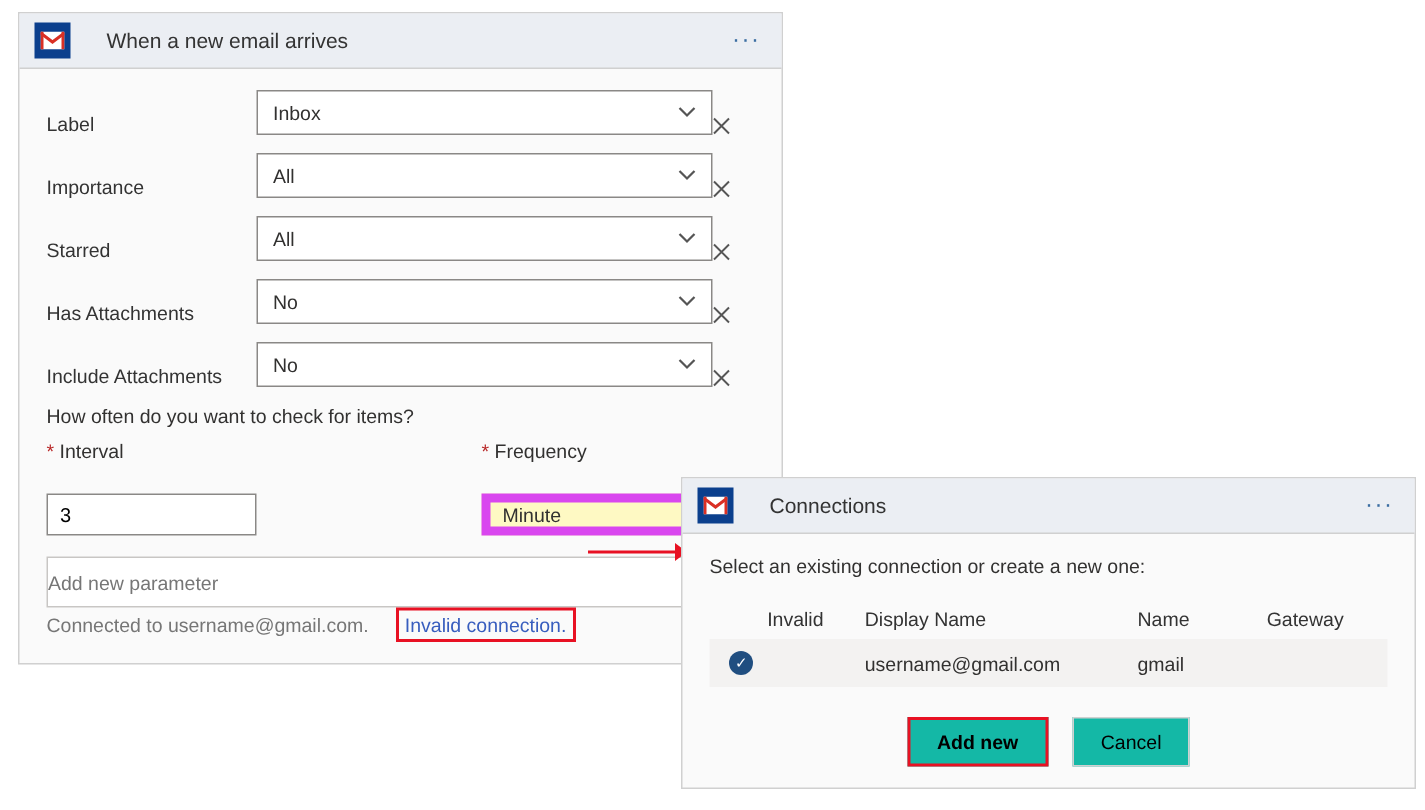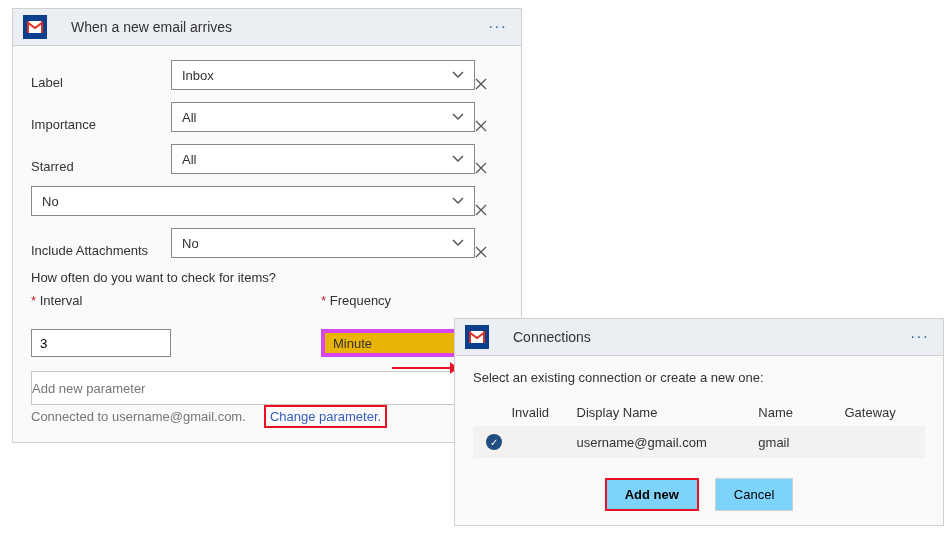--- a/index.html
+++ b/index.html
@@ -108,24 +108,24 @@
       color: #b82727;
     }
     .text-input {
       border: 1px solid #8a8886;
       height: 28px;
       padding: 0 8px;
       background: #fff;
       width: 140px;
     }
     .freq-select {
-      border: 4px solid #d946ef;
+      border: 6px solid #d946ef;
       height: 28px;
       padding: 0 8px;
-      background: #eab308;
+      background: #fef9c3;
       width: 160px;
       display: flex;
       align-items: center;
       justify-content: space-between;
       cursor: pointer;
     }
     .param-box {
       border: 1px solid #c8c6c4;
       height: 34px;
       display: flex;
@@ -194,21 +194,21 @@
     }
     .btn-row {
       display: flex;
       justify-content: center;
       gap: 16px;
       margin-top: 20px;
     }
     .btn {
       padding: 7px 18px;
       border: 1px solid #d0d0d0;
-      background: #7dd3fc;
+      background: #14b8a6;
       cursor: pointer;
       font-size: 13px;
     }
     .btn-addnew {
       border: 2px solid #e81123;
       font-weight: 600;
     }
     .chevron svg, .clear-x svg { display: block; }
   </style>
 </head>
@@ -270,20 +270,21 @@
             </svg>
           </span>
       </div>
       <div class="clear-x">
           <svg width="12" height="12">
             <path d="M1 1 L11 11 M11 1 L1 11" stroke="#555" stroke-width="1.3"></path>
           </svg>
         </div>
     </div>
     <div class="form-row">
+      <div class="form-label">Has Attachments</div>
       <div class="select-box">
         <span class="value">No</span>
         <span class="chevron">
             <svg width="12" height="8">
               <path d="M1 1 L6 6 L11 1" stroke="#555" stroke-width="1.5" fill="none"></path>
             </svg>
           </span>
       </div>
       <div class="clear-x">
           <svg width="12" height="12">
@@ -326,21 +327,21 @@
       </div>
     </div>
 
     <div class="param-box">
       <span>Add new parameter</span>
     </div>
 
     <div class="connected-line">
       <span>Connected to username@gmail.com.</span>
       &nbsp;&nbsp;&nbsp;
-      <a class="change-link">Change parameter.</a>
+      <a class="change-link">Invalid connection.</a>
     </div>
   </div>
 </div>
 
 <div class="arrow" style="left:392px; top:361px;">
   <svg width="66" height="14">
     <line x1="0" y1="7" x2="58" y2="7" stroke="#e81123" stroke-width="2"></line>
     <polygon points="58,1 66,7 58,13" fill="#e81123"></polygon>
   </svg>
 </div>

